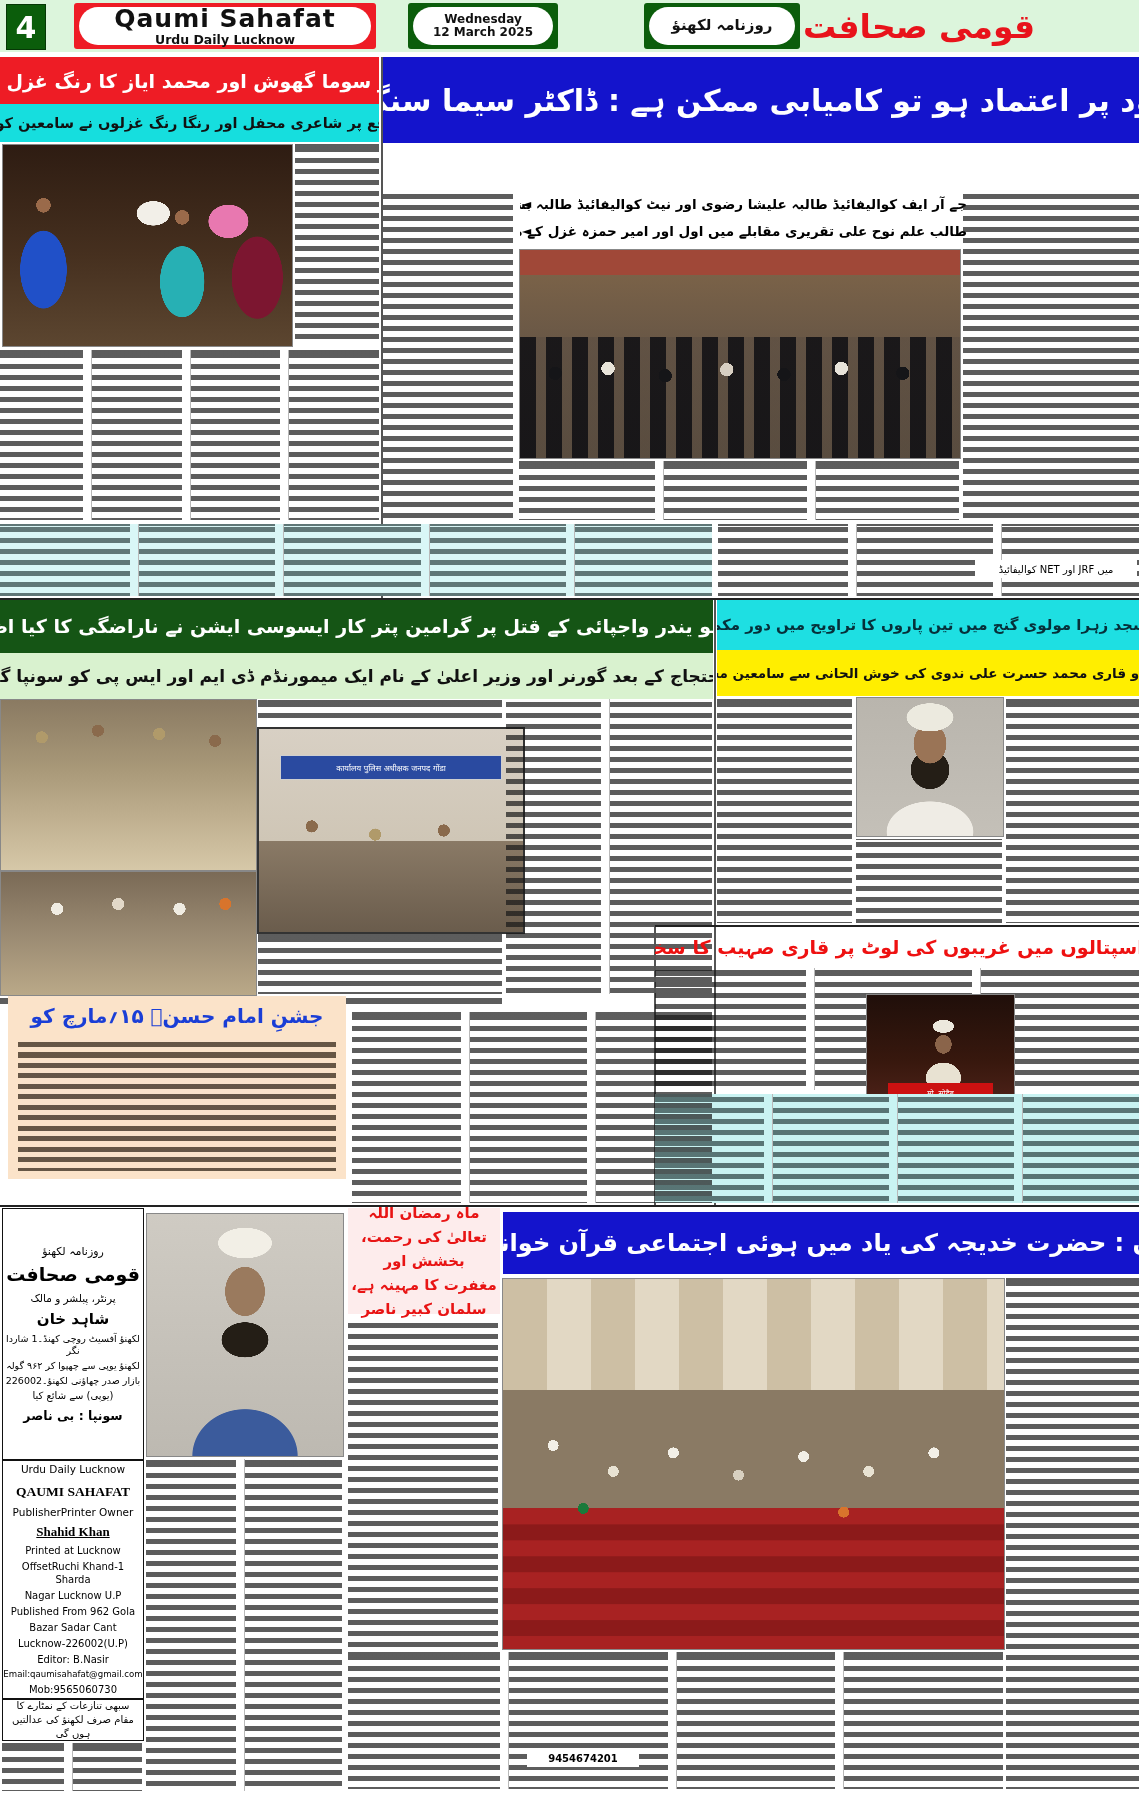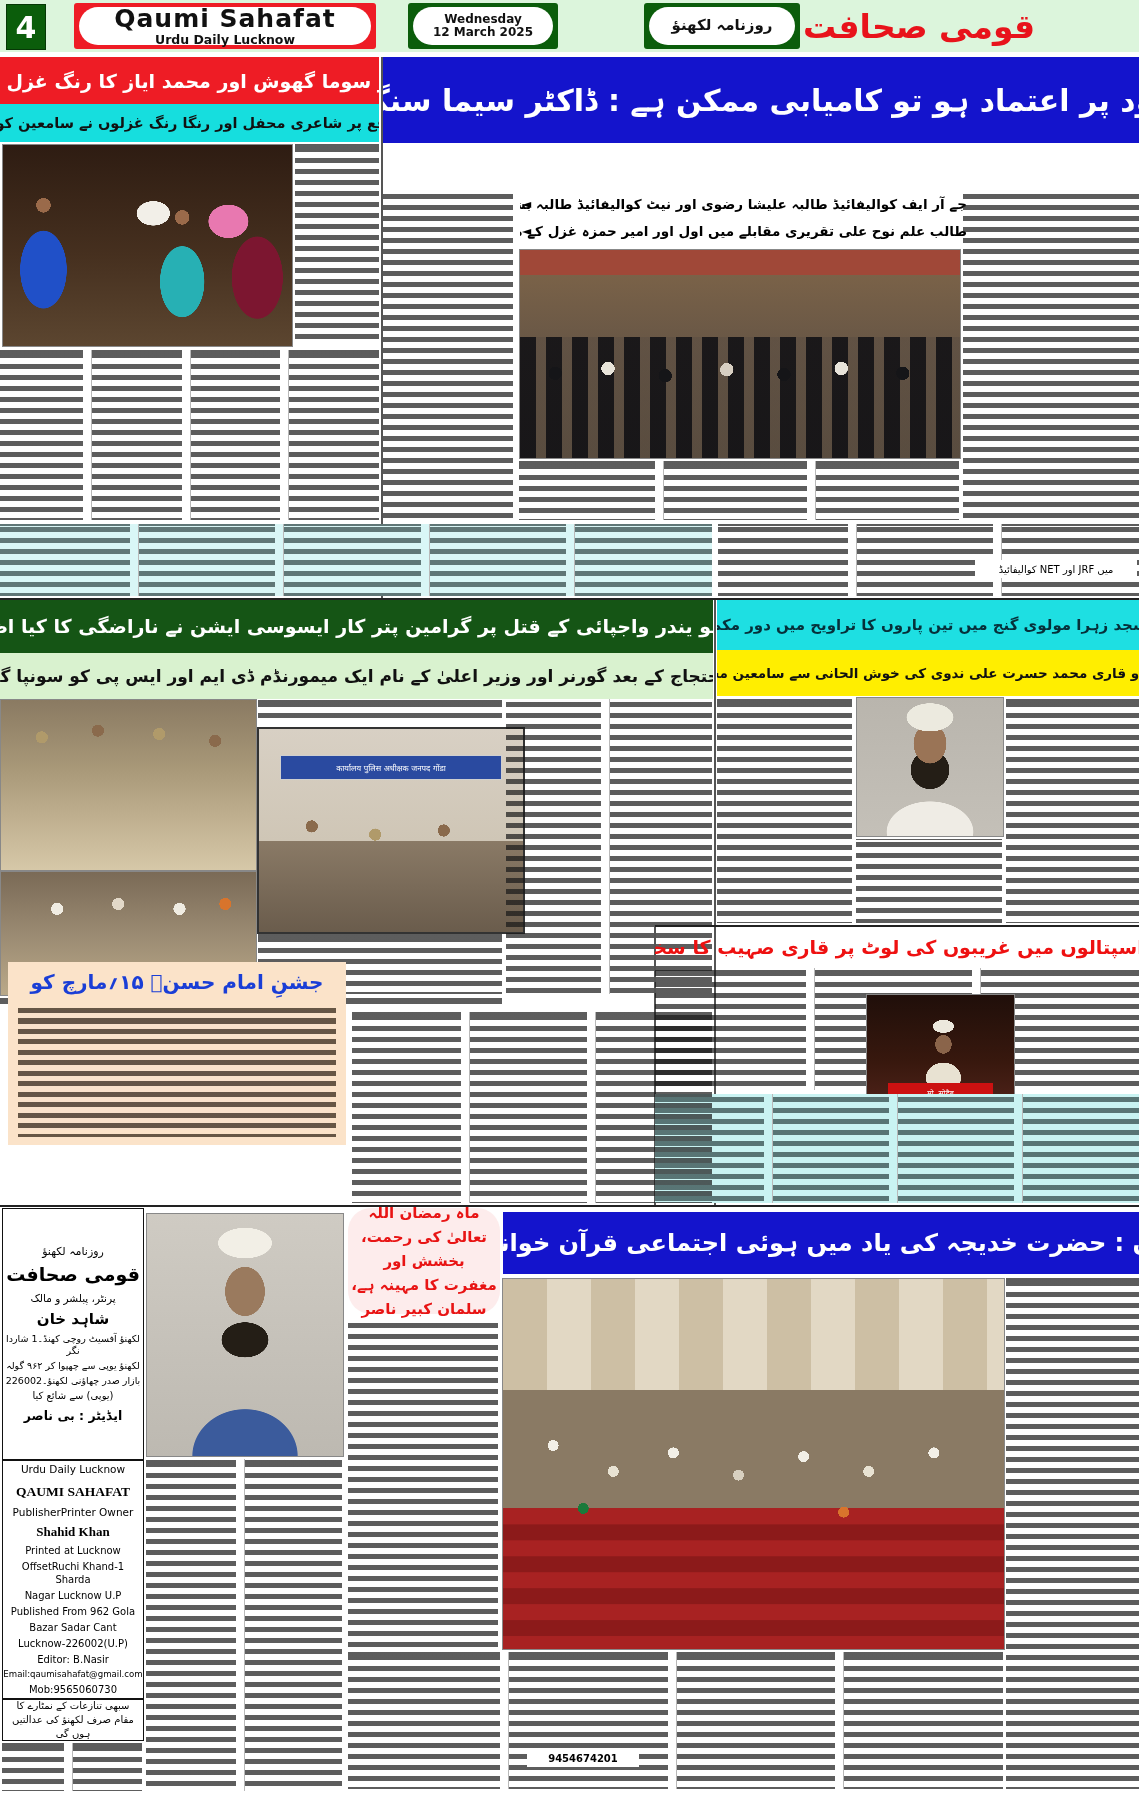--- a/index.html
+++ b/index.html
@@ -126,48 +126,48 @@
       repeating-linear-gradient(90deg,#cdbfa4 0 44px,#e2d8c4 44px 88px),
       linear-gradient(180deg, rgba(0,0,0,0) 0 30%, #8a7a64 30% 62%, rgba(0,0,0,0) 62%),
       repeating-linear-gradient(180deg,#a82222 0 16px,#8c1a1a 16px 32px);
       background-repeat:no-repeat,no-repeat,no-repeat,no-repeat,no-repeat,no-repeat,no-repeat,no-repeat,no-repeat,no-repeat,no-repeat,repeat;
       background-size:auto,auto,auto,auto,auto,auto,auto,auto,auto,100% 30%,100% 100%,100% 38%;
       background-position:0 0,0 0,0 0,0 0,0 0,0 0,0 0,0 0,0 0,top,0 0,bottom;}
   .sign{position:absolute;left:8%;right:8%;top:13%;height:23px;background:#2a4aa0;color:#fff;
         font-size:8px;display:flex;align-items:center;justify-content:center;border:1px solid #cfcfcf;
         overflow:hidden;white-space:nowrap;}
   
-  .jashn{position:absolute;left:8px;top:962px;width:338px;height:183px;background:#fbe3c9;}
+  .jashn{position:absolute;left:8px;top:996px;width:338px;height:183px;background:#fbe3c9;}
   .jashn .jh{height:40px;display:flex;align-items:center;justify-content:center;color:#1a3ed6;
              font-size:20px;font-weight:bold;direction:rtl;}
   .jashn .jb{position:absolute;left:10px;right:10px;top:46px;bottom:8px;
              background-image:repeating-linear-gradient(180deg, rgba(45,32,18,.72) 0px, rgba(45,32,18,.72) 5px,
              rgba(0,0,0,0) 5px, rgba(0,0,0,0) 10.5px);}
   
   .pbox{position:absolute;left:2px;width:140px;border:1.5px solid #111;background:#fff;
         display:flex;flex-direction:column;align-items:center;justify-content:center;text-align:center;}
   .pur > div{direction:rtl;line-height:1.25;}
   .pur > div:nth-child(1){font-size:11px;margin:2px 0;}
   .pur > div:nth-child(2){font-size:19px;font-weight:bold;margin:3px 0;}
   .pur > div:nth-child(3){font-size:10.5px;font-weight:normal;margin:2px 0;}
   .pur > div:nth-child(4){font-size:15px;font-weight:bold;margin:3px 0;}
   .pur > div:nth-child(5),.pur > div:nth-child(6),.pur > div:nth-child(7){font-size:9.5px;margin:1.5px 0;}
   .pur > div:nth-child(8){font-size:10px;margin:1.5px 0;}
   .pur > div:nth-child(9){font-size:12.5px;font-weight:bold;margin:4px 0 2px;}
   .pen > div{line-height:1.3;}
   .pen > div:nth-child(1){font-size:10.5px;margin:2px 0;}
   .pen > div:nth-child(2){font-family:"Liberation Serif",serif;font-size:13.5px;font-weight:bold;margin:4px 0;}
   .pen > div:nth-child(3){font-size:10.5px;margin:2px 0;}
-  .pen > div:nth-child(4){font-family:"Liberation Serif",serif;font-size:13px;font-weight:bold;margin:2px 0;}
+  .pen > div:nth-child(4){font-family:"Liberation Serif",serif;font-size:13px;font-weight:bold;margin:2px 0;text-decoration:underline;}
   .pen > div:nth-child(n+5){font-size:10px;margin:1.5px 0;}
   .pen > div:nth-child(12){font-size:8.6px;}
   .disp{font-size:10px;direction:rtl;padding:2px 3px;line-height:1.4;}
   .rednote{position:absolute;left:348px;top:1208px;width:152px;height:106px;background:#fdecec;
            color:#e81414;font-weight:bold;font-size:15px;direction:rtl;text-align:center;line-height:1.6;
-           display:flex;flex-direction:column;justify-content:center;border-radius:23px;}
+           display:flex;flex-direction:column;justify-content:center;}
   .frag{position:absolute;background:#fff;font-size:10px;display:flex;align-items:center;
         justify-content:center;direction:rtl;white-space:nowrap;overflow:hidden;margin-top:31px;}
 </style>
 </head>
 <body>
 
 <div id="canvas">
 
   <div class="hdr">
     <div class="n4">4</div>
@@ -298,21 +298,21 @@
 
   <div class="pbox pur" style="top:1208px;height:250px;">
     <div>روزنامہ لکھنؤ</div>
     <div>قومی صحافت</div>
     <div>پرنٹر، پبلشر و مالک</div>
     <div>شاہد خان</div>
     <div>لکھنؤ آفسیٹ روچی کھنڈ۔1 شاردا نگر</div>
     <div>لکھنؤ یوپی سے چھپوا کر ۹۶۲ گولہ</div>
     <div>بازار صدر چھاؤنی لکھنؤ۔226002</div>
     <div>(یوپی) سے شائع کیا</div>
-    <div>ایڈیٹر : بی ناصر</div>
+    <div>سونپا : بی ناصر</div>
   </div>
   <div class="pbox pen" style="top:1460px;height:237px;">
     <div>Urdu Daily Lucknow</div>
     <div>QAUMI SAHAFAT</div>
     <div>PublisherPrinter Owner</div>
     <div>Shahid Khan</div>
     <div>Printed at Lucknow</div>
     <div>OffsetRuchi Khand-1 Sharda</div>
     <div>Nagar Lucknow U.P</div>
     <div>Published From 962 Gola</div>

